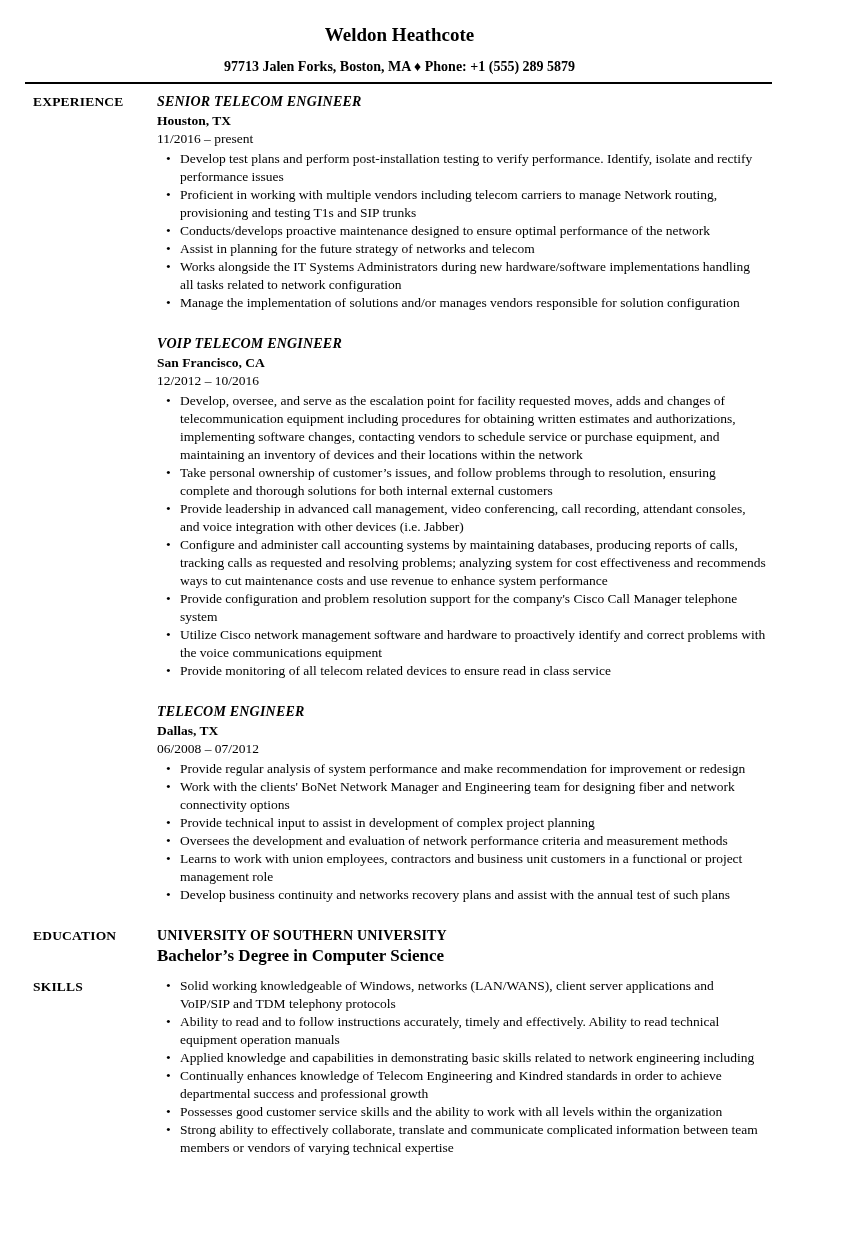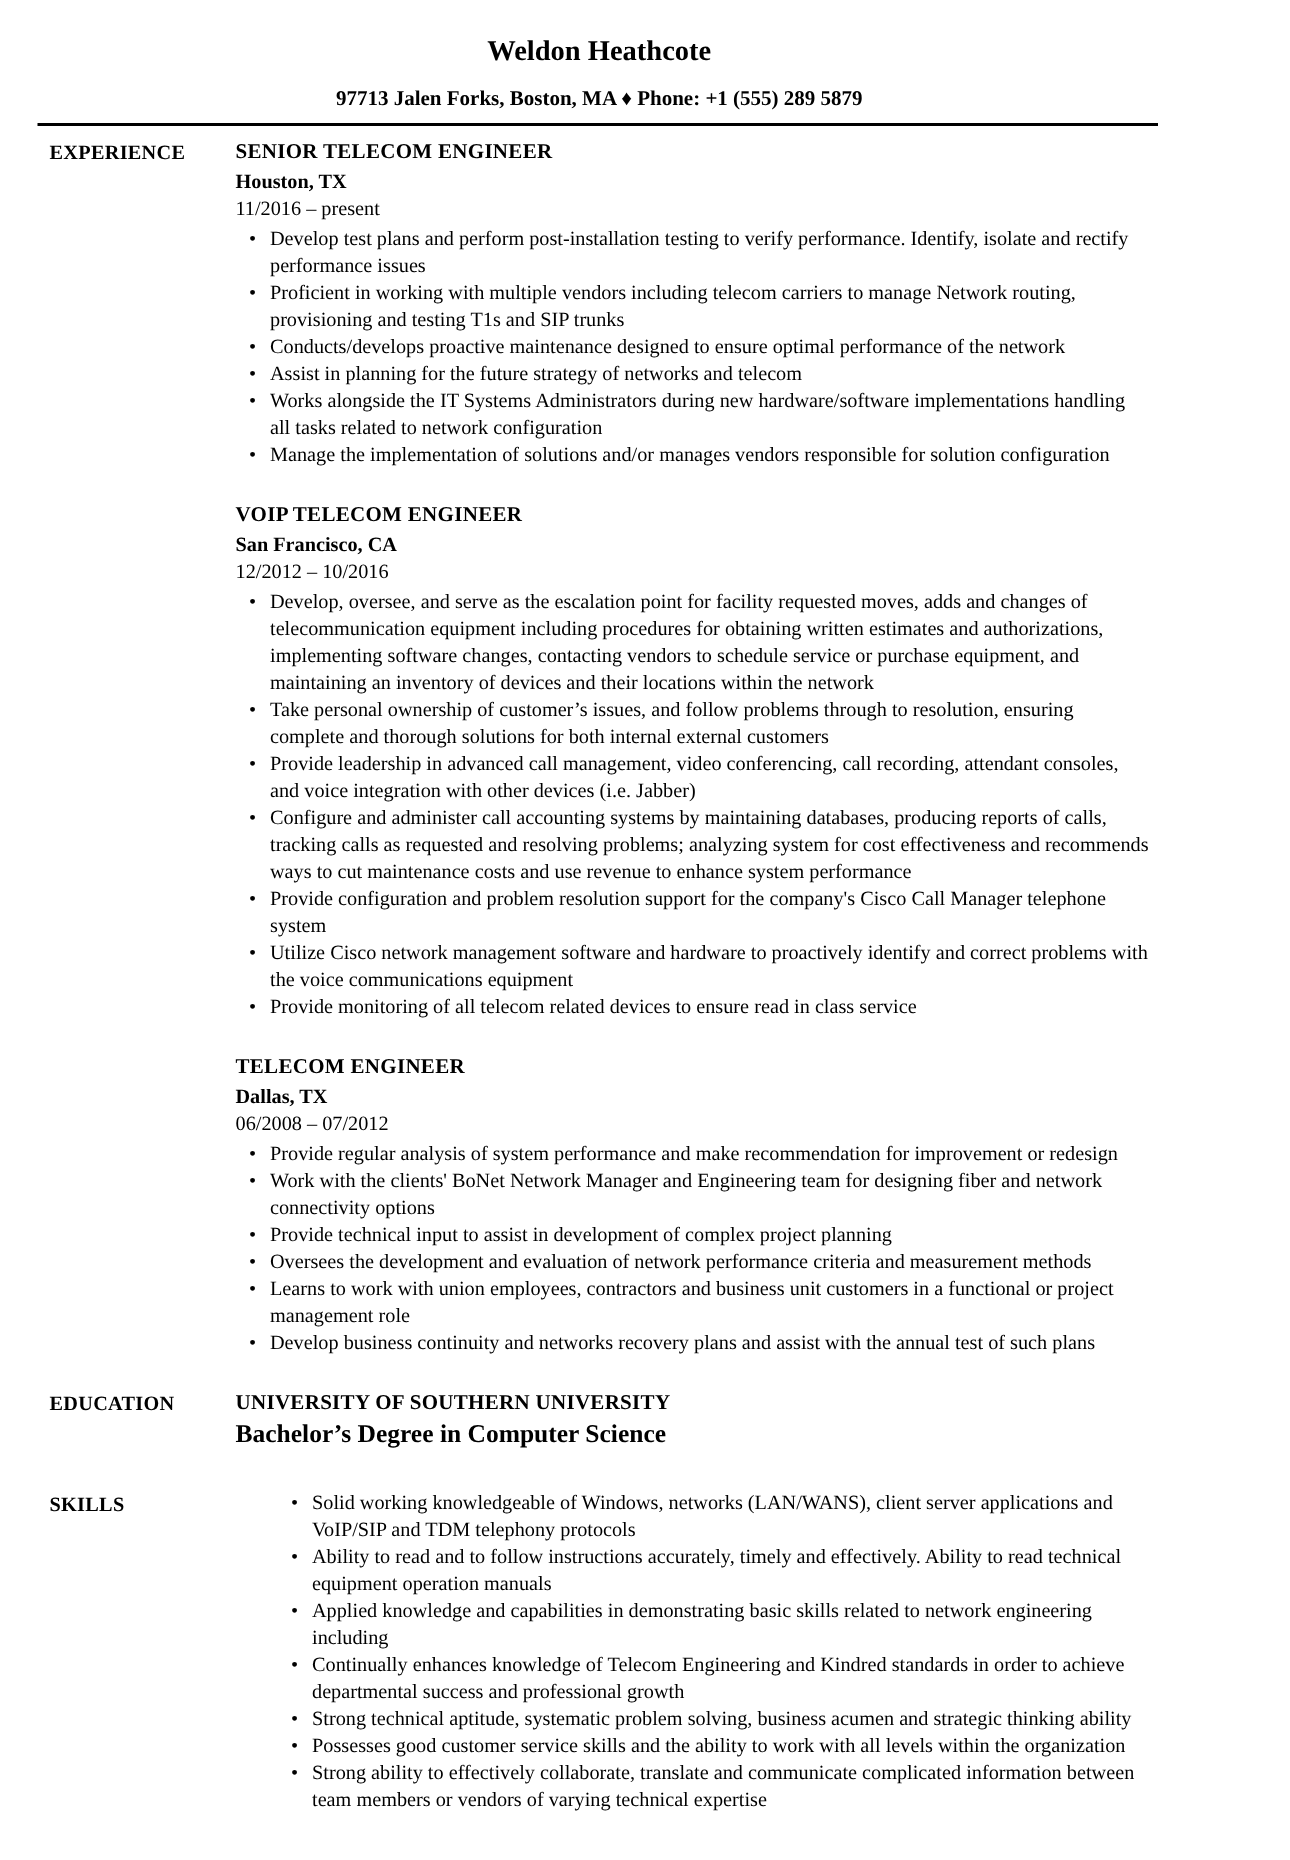--- a/index.html
+++ b/index.html
@@ -49,20 +49,21 @@
     font-weight: bold;
     letter-spacing: 0.2px;
   }
   .section-content { flex: 1; min-width: 0; }
   .job + .job { margin-top: 22px; }
   .job-title {
     font-size: 14px;
     line-height: 19px;
     font-weight: bold;
     letter-spacing: 0.2px;
+    font-style: italic;
   }
   .job-location {
     font-size: 13.5px;
     line-height: 19px;
     font-weight: bold;
   }
   .job-dates {
     font-size: 13.5px;
     line-height: 17px;
   }
@@ -89,21 +90,21 @@
     line-height: 19px;
     font-weight: bold;
     letter-spacing: 0.2px;
   }
   .edu-degree {
     font-size: 17px;
     line-height: 19px;
     font-weight: bold;
     margin-top: 1px;
   }
-  .section-skills { margin-top: 28px; gap: 28px; }
+  .section-skills { margin-top: 12px; }
   .section-skills ul.bullets { margin-top: 0; }
 </style>
 </head>
 <body>
 
 <div class="page">
 
   <div class="name">Weldon Heathcote</div>
   <div class="contact">97713 Jalen Forks, Boston, MA ♦ Phone: +1 (555) 289 5879</div>
   <hr class="divider">
@@ -167,20 +168,19 @@
   </div>
 
   <div class="section section-skills">
     <div class="section-label">SKILLS</div>
     <div class="section-content">
       <ul class="bullets">
           <li>Solid working knowledgeable of Windows, networks (LAN/WANS), client server applications and VoIP/SIP and TDM telephony protocols</li>
           <li>Ability to read and to follow instructions accurately, timely and effectively. Ability to read technical equipment operation manuals</li>
           <li>Applied knowledge and capabilities in demonstrating basic skills related to network engineering including</li>
           <li>Continually enhances knowledge of Telecom Engineering and Kindred standards in order to achieve departmental success and professional growth</li>
-          <li>Strong technical aptitude, systematic problem solving, business acumen and strategic thinking ability</li>
           <li>Possesses good customer service skills and the ability to work with all levels within the organization</li>
           <li>Strong ability to effectively collaborate, translate and communicate complicated information between team members or vendors of varying technical expertise</li>
         </ul>
     </div>
   </div>
 
 </div>
 
 </body></html>

